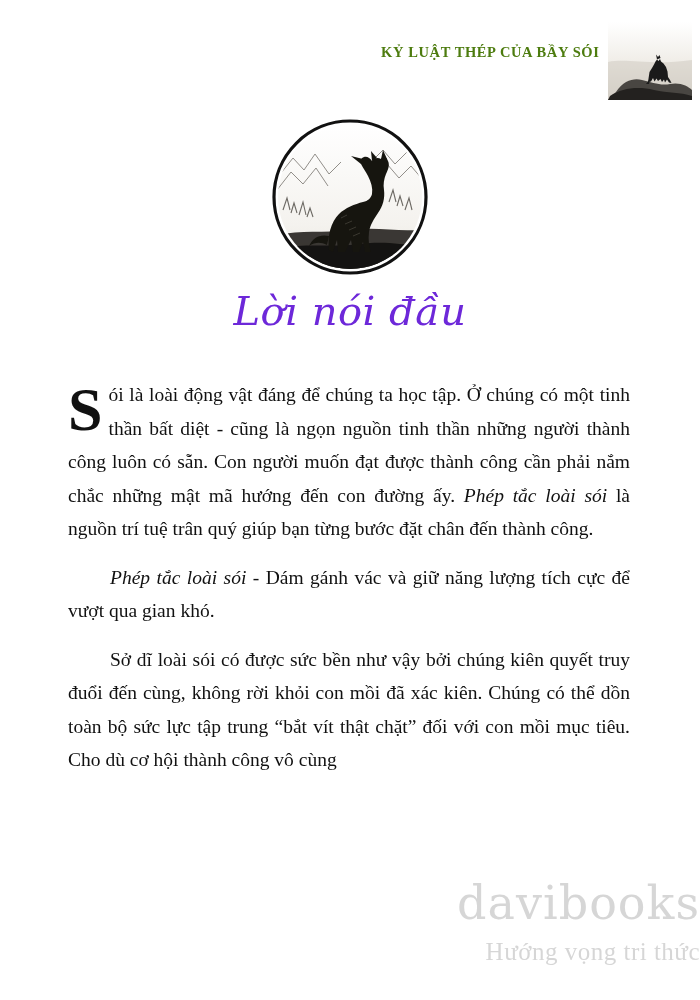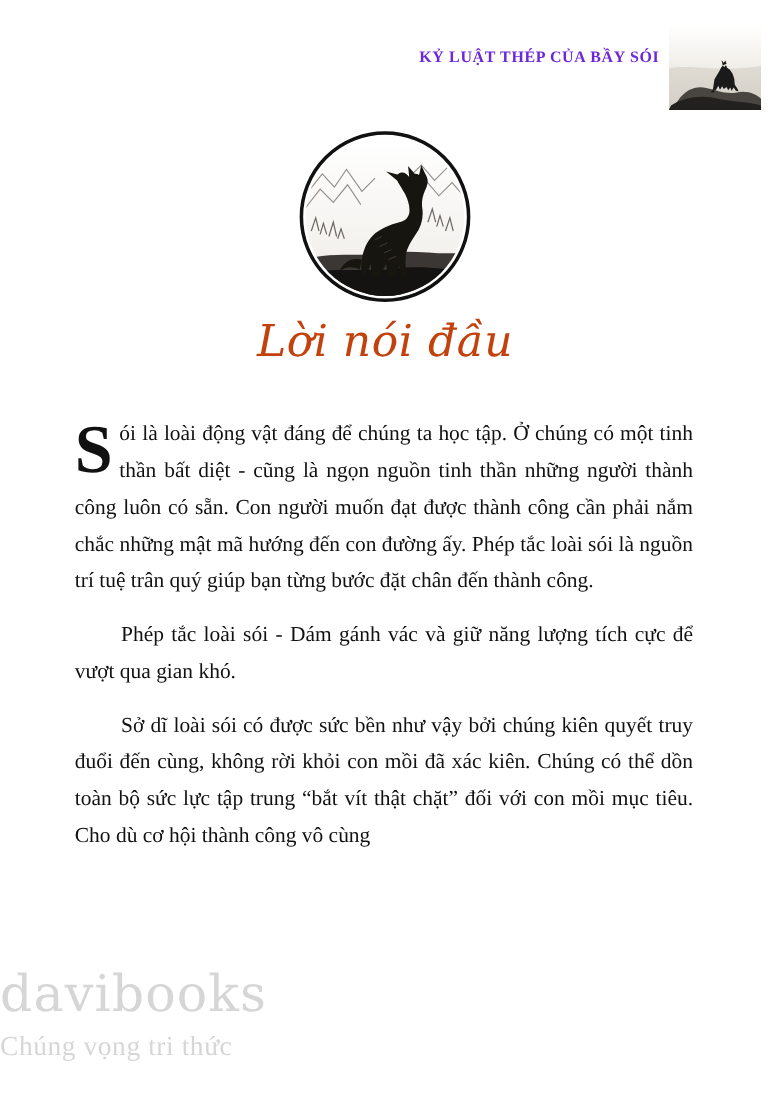--- a/index.html
+++ b/index.html
@@ -33,21 +33,21 @@
     justify-content: flex-end;
     align-items: baseline;
     gap: 10px;
     font-family: "Liberation Serif", serif;
   }
   .header-title {
     font-size: 14.5px;
     letter-spacing: 0.6px;
     font-weight: bold;
     text-transform: uppercase;
-    color: #6d28d9;
+    color: #4d7c0f;
     white-space: nowrap;
   }
   .header-sep {
     font-size: 15px;
     color: #555;
     font-weight: 300;
   }
   .header-pagenum {
     font-size: 15px;
     font-weight: bold;
@@ -78,21 +78,21 @@
   .chapter-title {
     position: absolute;
     top: 288px;
     left: 0;
     right: 0;
     text-align: center;
     font-family: "DejaVu Serif", serif;
     font-style: italic;
     font-size: 40px;
     letter-spacing: 0.5px;
-    color: #c2410c;
+    color: #6d28d9;
   }
 
   
   .body-text {
     position: absolute;
     top: 378px;
     left: 68px;
     width: 562px;
     font-size: 19.5px;
     line-height: 1.72;
@@ -109,29 +109,30 @@
   .dropcap {
     float: left;
     font-family: "Liberation Serif", serif;
     font-size: 62px;
     line-height: 0.82;
     font-weight: bold;
     padding: 4px 6px 0 0;
     margin-top: 2px;
   }
   .ital {
+    font-style: italic;
   }
 
   
   .watermark {
     position: absolute;
     left: 0;
     right: 0;
     top: 880px;
-    text-align: left;
+    text-align: right;
     pointer-events: none;
     color: rgba(120, 120, 120, 0.30);
   }
   .wm-main {
     font-family: "DejaVu Serif", serif;
     font-size: 46px;
     letter-spacing: 1px;
     line-height: 1;
   }
   .wm-sub {
@@ -249,16 +250,16 @@
     </p>
 
     <p>
       <span>Sở dĩ loài sói có được sức bền như vậy bởi chúng kiên quyết truy đuổi đến cùng, không rời khỏi con mồi đã xác kiên. Chúng có thể dồn toàn bộ sức lực tập trung “bắt vít thật chặt” đối với con mồi mục tiêu. Cho dù cơ hội thành công vô cùng</span>
     </p>
 
   </div>
 
   <div class="watermark">
     <div class="wm-main">davibooks</div>
-    <div class="wm-sub">Chúng vọng tri thức</div>
+    <div class="wm-sub">Hướng vọng tri thức</div>
   </div>
 
 </div>
 
 </body></html>

